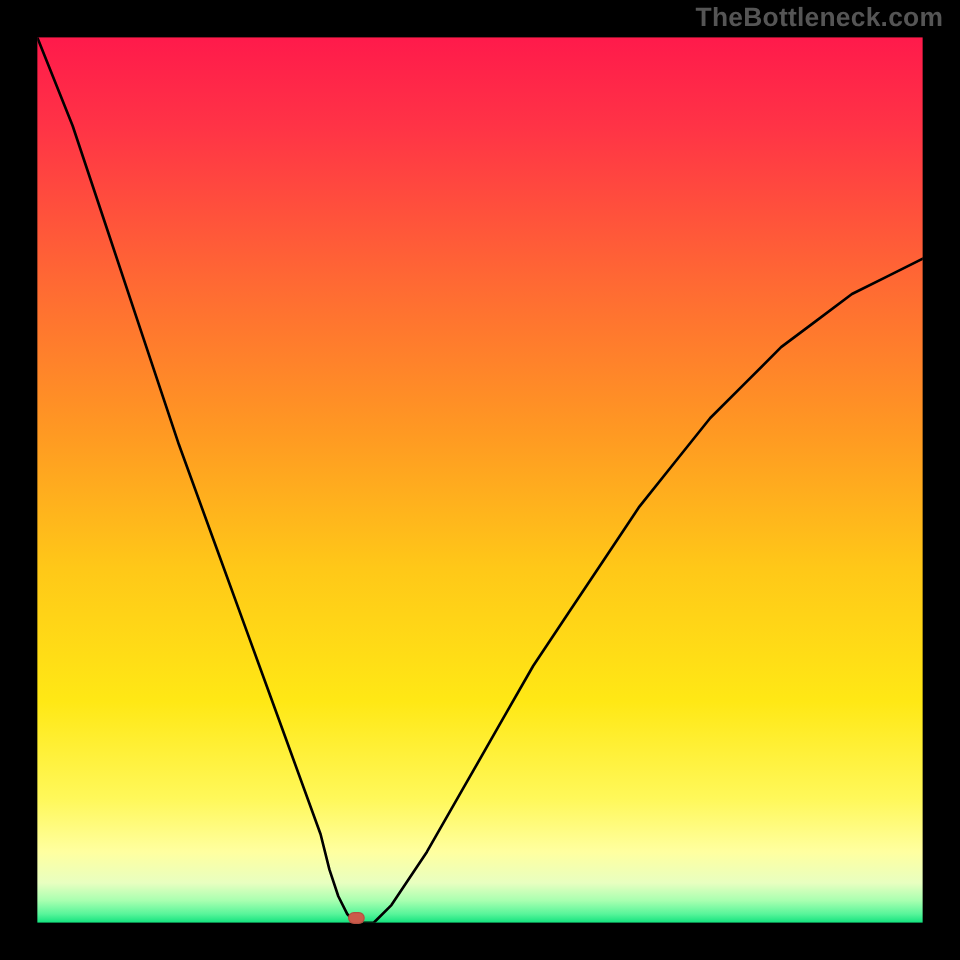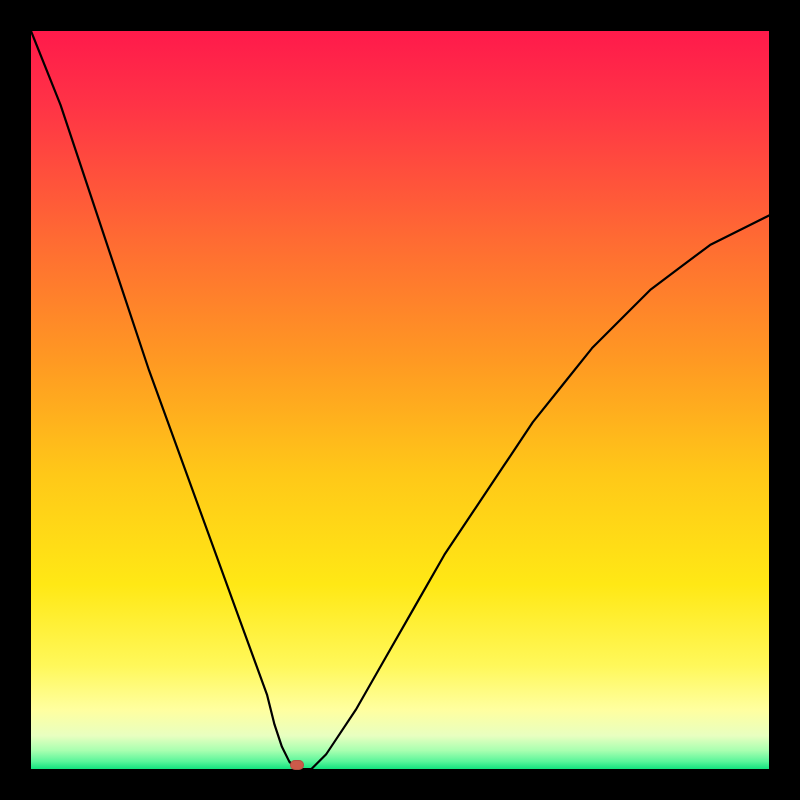--- a/index.html
+++ b/index.html
@@ -43,20 +43,21 @@
     border-radius: 5px;
     box-shadow: 0 0 0 1px rgba(0,0,0,0.12) inset;
     z-index: 4;
     transform: translate(-50%, -50%);
   }
 </style>
 </head>
 <body>
 <div class="outer">
 
+  <div class="watermark">TheBottleneck.com</div>
 
   <svg class="plot" viewBox="0 0 738 738" preserveAspectRatio="none">
     <defs>
       <linearGradient id="bg-grad" x1="0" y1="0" x2="0" y2="1">
         <stop offset="0%" stop-color="#ff1a4b"></stop>
         <stop offset="10%" stop-color="#ff3346"></stop>
         <stop offset="28%" stop-color="#ff6a33"></stop>
         <stop offset="45%" stop-color="#ff9a22"></stop>
         <stop offset="60%" stop-color="#ffc818"></stop>
         <stop offset="75%" stop-color="#ffe815"></stop>

